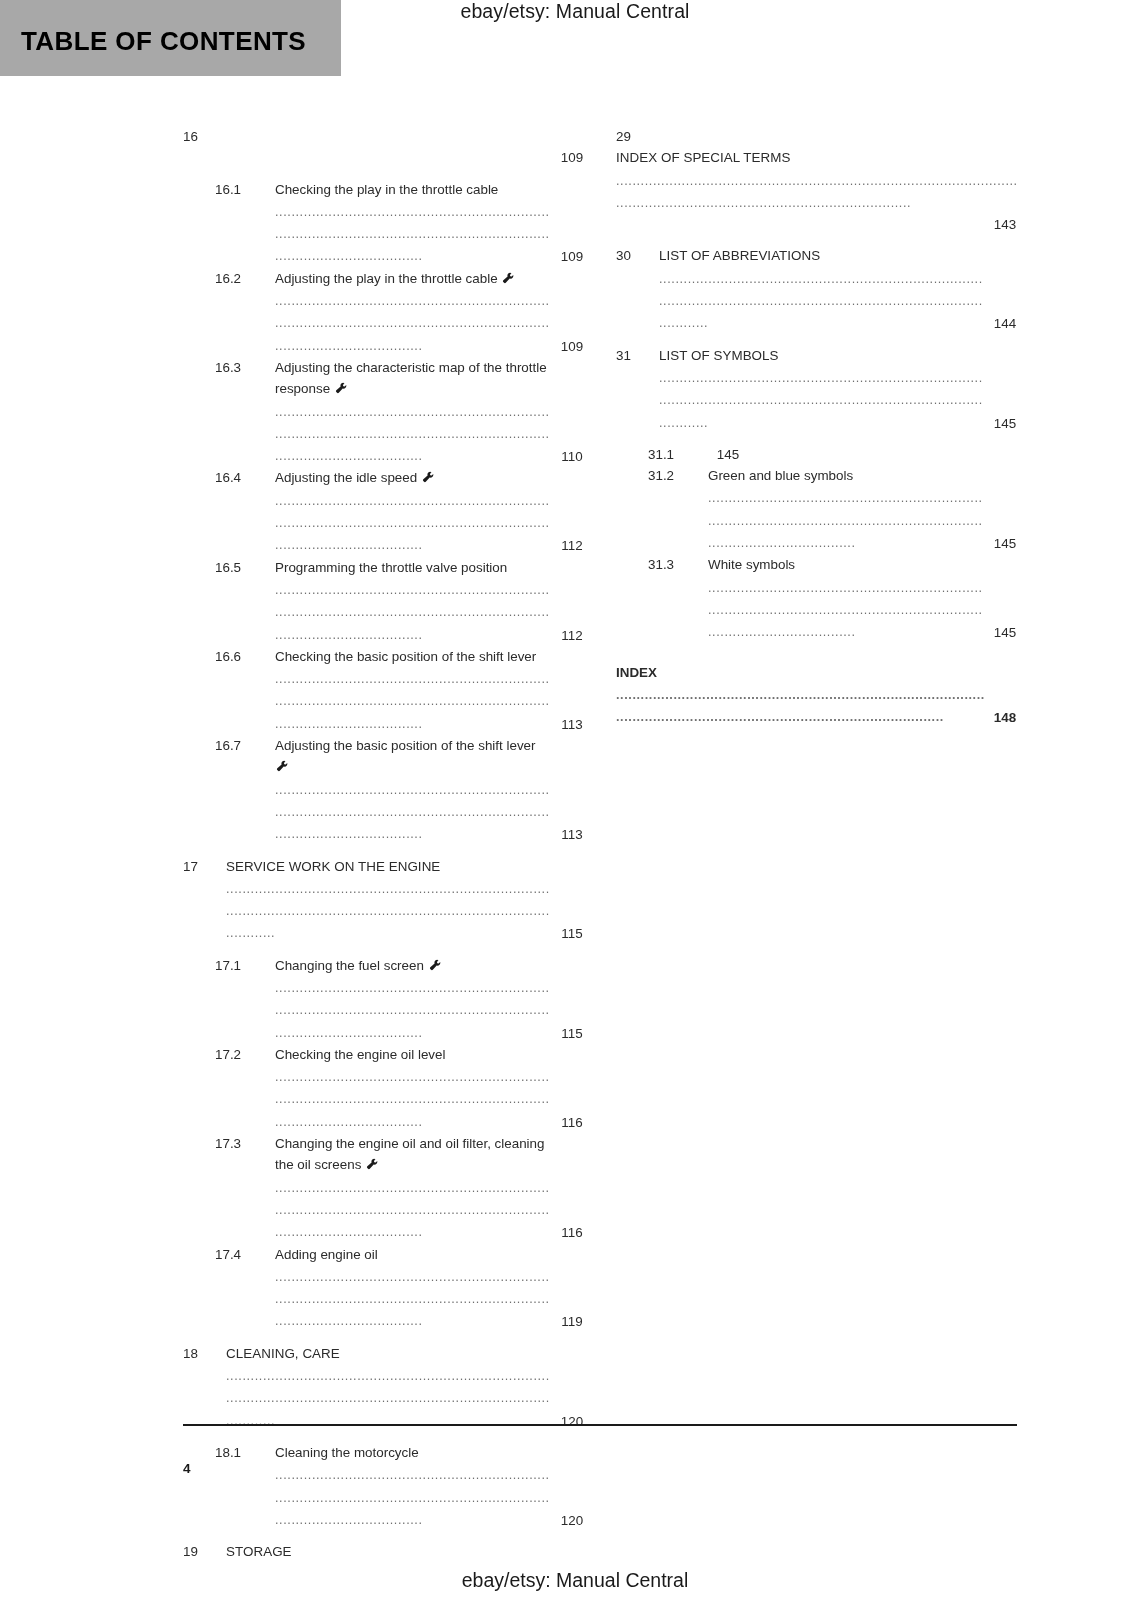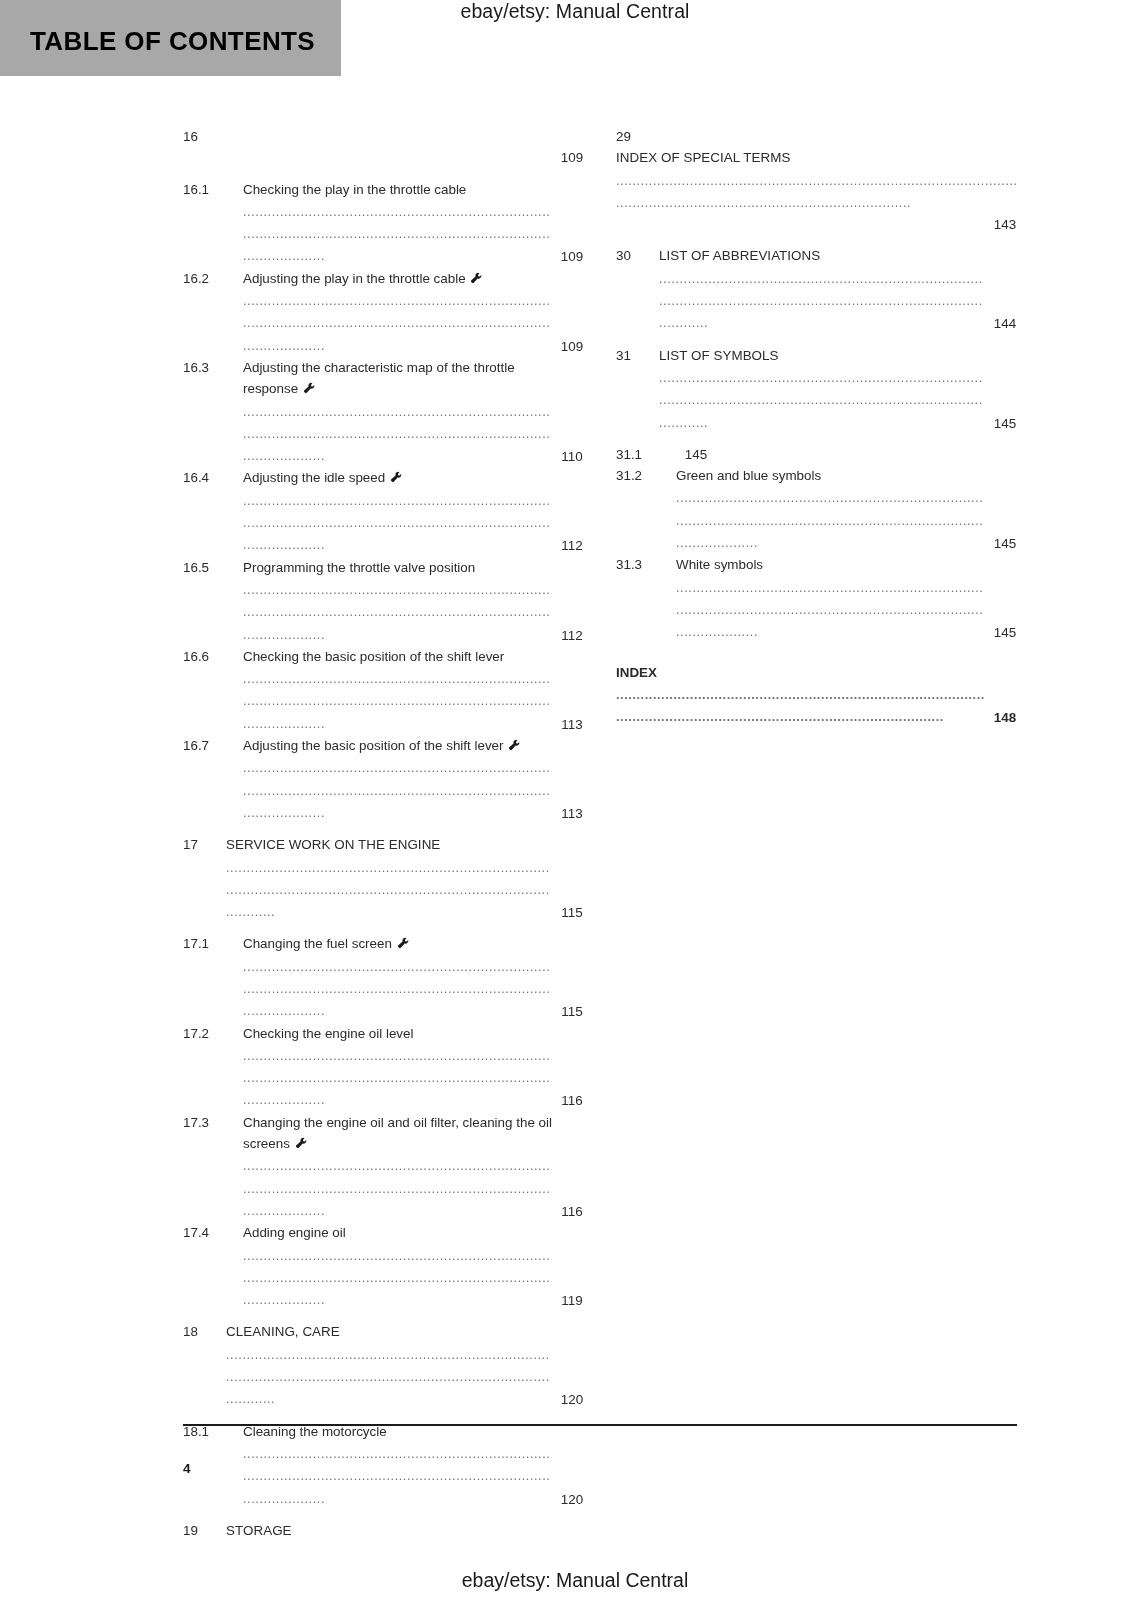--- a/index.html
+++ b/index.html
@@ -32,21 +32,21 @@
   .toc-banner {
     position: absolute;
     top: 0;
     left: 0;
     width: 341px;
     height: 76px;
     background: #a8a8a8;
   }
   .toc-banner-title {
     position: absolute;
-    left: 30px;
+    left: 21px;
     top: 26px;
     font-size: 26px;
     font-weight: bold;
     letter-spacing: 0.4px;
     color: #000000;
     font-family: "Liberation Sans", sans-serif;
   }
 
   
   .toc-body {
@@ -70,21 +70,21 @@
   .entry.lvl1 { margin-top: 10px; }
   .entry.lvl1:first-child { margin-top: 0; flex-direction: column; }
   .entry.lvl2 { margin-top: 0px; }
   .entry.group-start { margin-top: 10px; }
 
   .num {
     flex: 0 0 auto;
     text-align: left;
   }
   .entry.lvl1 > .num { width: 43px; }
-  .entry.lvl2 > .num { width: 60px; }
+  .entry.lvl2 > .num { width: 60px; margin-left: 32px; }
 
   .title-wrap {
     flex: 1 1 auto;
     min-width: 0;
     position: relative;
   }
   .entry.lvl1 .title-wrap { padding-right: 0; }
 
   .titletext { }
 

